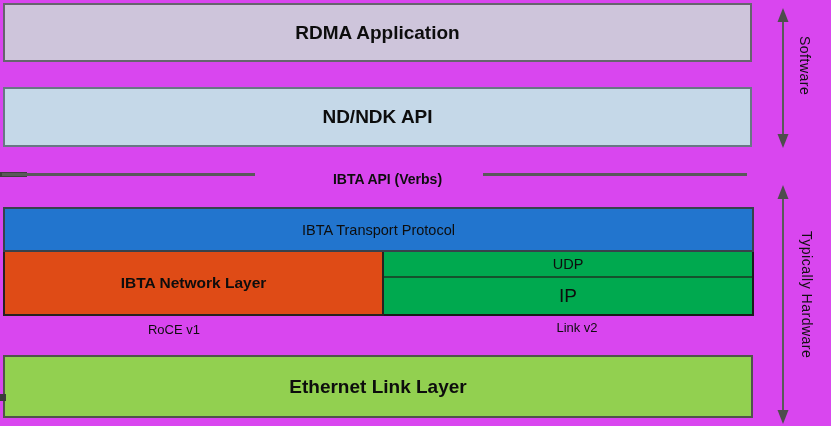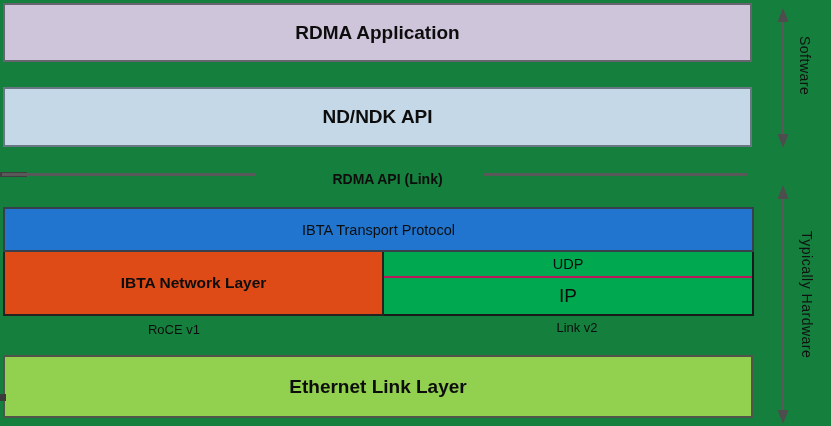--- a/index.html
+++ b/index.html
@@ -1,29 +1,29 @@
 <!DOCTYPE html>
 <html><head>
 <meta charset="utf-8">
 <style>
   html,body{margin:0;padding:0;background:#ffffff;}
   .stage{
-    position:relative;width:831px;height:426px;background:#15803d;overflow:hidden;
+    position:relative;width:831px;height:426px;background:#d946ef;overflow:hidden;
     font-family:"Liberation Sans",sans-serif;color:#0d0d0d;
   }
   .box{
     position:absolute;box-sizing:border-box;display:flex;align-items:center;justify-content:center;
     text-align:center;
   }
   .box-app    {left:3px;top:3px;width:749px;height:59px;border:2px solid #66646e;font-size:19px;font-weight:bold;}
   .box-ndk    {left:3px;top:87px;width:749px;height:60px;border:2px solid #697784;font-size:19px;font-weight:bold;}
   .box-trans  {left:3px;top:207px;width:751px;height:45px;border:2px solid #38414b;font-size:14.5px;}
   .box-net    {left:3px;top:252px;width:381px;height:64px;border:2px solid #262220;border-top:none;font-size:15.5px;}
   .box-green  {left:384px;top:252px;width:370px;height:64px;border:2px solid #1a1a1a;border-top:none;border-left:none;box-sizing:border-box;position:absolute;}
-  .row-udp    {box-sizing:border-box;height:26px;border-bottom:2px solid #be185d;display:flex;align-items:center;justify-content:center;font-size:14.5px;}
+  .row-udp    {box-sizing:border-box;height:26px;border-bottom:2px solid #14532d;display:flex;align-items:center;justify-content:center;font-size:14.5px;}
   .row-ip     {box-sizing:border-box;height:36px;display:flex;align-items:center;justify-content:center;font-size:19px;}
   .box-eth    {left:3px;top:355px;width:750px;height:63px;border:2px solid #50544b;font-size:19px;font-weight:bold;}
   .hline{position:absolute;background:#595959;}
   .hline-thick{position:absolute;background:#3f3f3f;}
   .verbs-label{
     position:absolute;left:300px;top:168px;width:175px;height:22px;line-height:22px;
     text-align:center;font-size:14px;font-weight:bold;
   }
   .roce-label{
     position:absolute;transform:translateX(-50%);font-size:13px;font-weight:normal;white-space:nowrap;
@@ -44,21 +44,21 @@
   <div class="box box-app" style="background-color: rgb(206, 197, 219);">
     <span>RDMA Application</span>
   </div>
 
   <div class="box box-ndk" style="background-color: rgb(197, 216, 232);">
     <span>ND/NDK API</span>
   </div>
 
   <div class="hline-thick" style="left:0;top:172px;width:27px;height:5px;"></div>
   <div class="hline" style="left:2px;top:173px;width:253px;height:3px;"></div>
-  <div class="verbs-label">RDMA API (Link)</div>
+  <div class="verbs-label">IBTA API (Verbs)</div>
   <div class="hline" style="left:483px;top:173px;width:264px;height:3px;"></div>
 
   <div class="box box-trans" style="background-color: rgb(34, 117, 206);">
     <span>IBTA Transport Protocol</span>
   </div>
 
   <div class="box box-net" style="background-color: rgb(223, 75, 22); font-weight: bold;">
     <span>IBTA Network Layer</span>
   </div>
 

